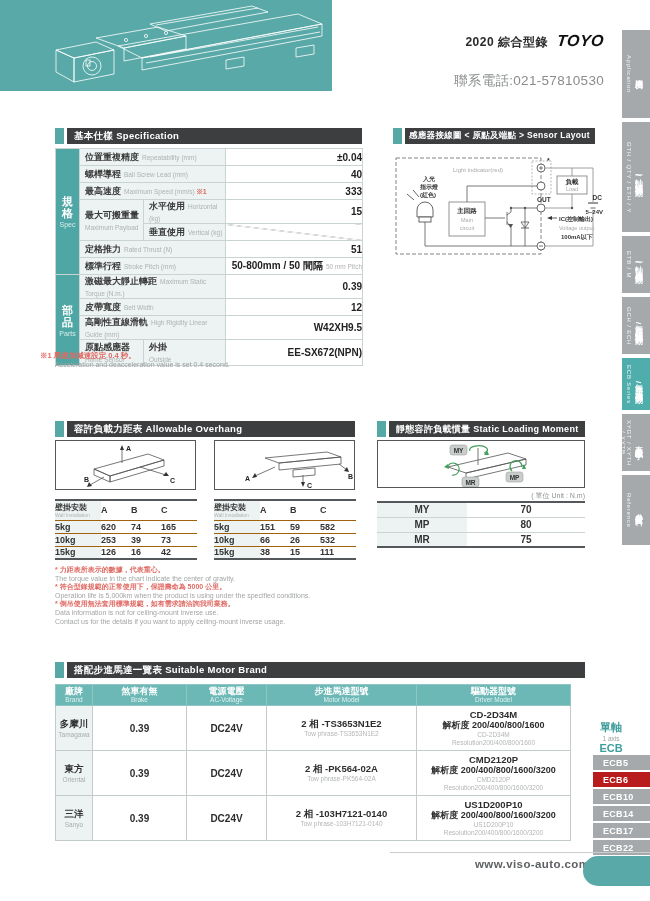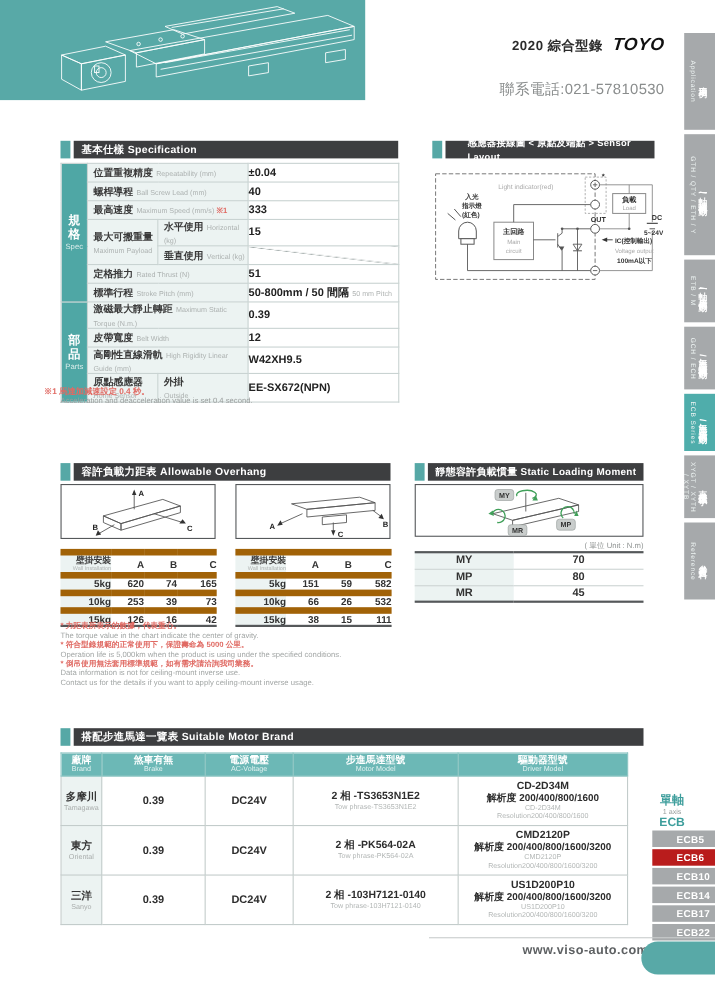--- a/index.html
+++ b/index.html
@@ -35,33 +35,33 @@
   .spec-table { position:absolute; left:55px; top:148px; width:307px; border-collapse:collapse; table-layout:fixed; }
   .spec-table td { border:1px solid #c9d3d2; font-size:9px; color:#333; padding:0 0 0 5px; height:17px; vertical-align:middle; }
   .spec-table tr.tall td { height:26px; }
   td.grp { background:#4fa7a5; color:#fff; text-align:center; padding:0; }
   .grp-zh { display:block; font-size:11px; font-weight:bold; line-height:12px; white-space:pre-line; }
   .grp-en { display:block; font-size:7px; color:#d9ecea; margin-top:2px; }
   td.lbl { background:#ecf3f2; }
   .lbl-zh { font-weight:bold; font-size:9px; color:#3a3a3a; }
   .lbl-en { font-size:6.5px; color:#adb2b1; margin-left:3px; }
   .lbl-note { font-size:7px; color:#e06a63; font-weight:bold; margin-left:2px; }
-  td.val { background:#fff; text-align:left; font-weight:bold; font-size:10px; color:#222; padding:0;margin-left:24px; }
+  td.val { background:#fff; text-align:right; font-weight:bold; font-size:10px; color:#222; padding:0;margin-left:24px; }
   .val-en { font-size:6.5px; color:#b0b4b3; font-weight:normal; margin-left:3px; }
   td.diag { background:linear-gradient(to top right, #fff calc(50% - 0.5px), #9aa4a3, #fff calc(50% + 0.5px)); }
   .fnote-red { position:absolute; left:40px; top:351px; font-size:7.5px; font-weight:bold; color:#e06a63; }
   .fnote-gray { position:absolute; left:55px; top:361px; font-size:7px; color:#9b9f9e; }
 
   
   .dfr { position:absolute; border:1px solid #55585a; background:#fff; }
 
   
   .wtab { position:absolute; width:142px; border-collapse:collapse; table-layout:fixed;
           border-top:2px solid #55585a; border-bottom:2px solid #55585a; }
-  .wtab td { border-top:6px solid #a16207; font-size:9px; text-align:right; color:#333; height:13px; font-weight:bold; }
+  .wtab td { border-top:1px solid #a16207; font-size:9px; text-align:left; color:#333; height:13px; font-weight:bold; }
   .wtab td.wlbl { background:#ecf3f2; }
   .wtab .whd td { height:20px; }
   .wh-zh { display:block; font-size:8px; font-weight:bold; color:#3a3a3a; line-height:9px; }
   .wh-en { display:block; font-size:5px; color:#b0b4b3; font-weight:normal; line-height:6px; }
 
   .ovh-notes { position:absolute; left:55px; top:566px; line-height:8.6px; }
   .n-red { font-size:7px; font-weight:bold; color:#e06a63; }
   .n-gray { font-size:7px; color:#a2a6a5; }
 
   
@@ -88,21 +88,21 @@
   .d-l2 { display:block; font-size:9px; font-weight:bold; color:#2d2d2d; line-height:11px; }
   .d-l3 { display:block; font-size:6.5px; color:#b3b7b6; line-height:8px; }
 
   
   .axis-block { position:absolute; left:585px; top:720px; width:52px; text-align:center; }
   .axis-zh { display:block; font-size:11px; font-weight:bold; color:#3e9e9c; }
   .axis-en { display:block; font-size:6.5px; color:#9aa09f; line-height:7px; }
   .axis-fam { display:block; font-size:11px; font-weight:bold; color:#3e9e9c; line-height:13px; }
   .ecb-nav { position:absolute; left:593px; top:755px; width:57px; display:flex; flex-direction:column; gap:2px; }
   .ecb-tab { height:15px; background:#a6a9ab; color:#fff; font-size:9px; font-weight:bold;
-             display:flex; align-items:center; padding-left:22px; letter-spacing:0.3px; cursor:pointer; }
+             display:flex; align-items:center; padding-left:10px; letter-spacing:0.3px; cursor:pointer; }
   .ecb-tab.active { background:#b91c1c; }
 
   
   .footer-line { position:absolute; left:390px; top:852px; width:260px; height:1px; background:#c9cdcc; }
   .website { position:absolute; left:455px; top:858px; font-size:11.5px; font-weight:bold; color:#5e6163; letter-spacing:0.4px; cursor:pointer;margin-left:20px; }
   .teal-pill { position:absolute; left:583px; top:856px; width:67px; height:30px; background:#58a9a7; border-radius:15px 0 0 15px; }
 
   svg text { font-family:"Liberation Sans", sans-serif; }
 </style>
 </head>
@@ -245,21 +245,21 @@
       <td class="lbl"><span class="lbl-zh">外掛</span><br><span class="lbl-en" style="margin-left:0">Outside</span></td>
       <td class="val">EE-SX672(NPN)</td>
     </tr>
   </tbody>
     </table>
   <div class="fnote-red">※1 馬達加減速設定 0.4 秒。</div>
   <div class="fnote-gray">Acceleration and deacceleration value is set 0.4 second.</div>
 
   <div class="sec-bar" style="left:393px;top:128px;width:202px">
     <div class="sec-sq"></div>
-    <div class="sec-dark" style="font-size:8.5px;padding-left:20px">感應器接線圖 &lt; 原點及端點 &gt; Sensor Layout</div>
+    <div class="sec-dark" style="font-size:8.5px;padding-left:4px">感應器接線圖 &lt; 原點及端點 &gt; Sensor Layout</div>
   </div>
   <svg style="position:absolute;left:393px;top:150px" width="210" height="110" viewBox="0 0 210 110">
 
     <rect x="3" y="8" width="145" height="96" fill="none" stroke="#666" stroke-width="0.8" stroke-dasharray="4,2"></rect>
     <rect x="139" y="11" width="19" height="33" fill="none" stroke="#888" stroke-width="0.6" stroke-dasharray="2,1.5"></rect>
 
     <g stroke="#555" stroke-width="0.9" fill="#fff">
       <path d="M24,60 a8,8 0 0 1 16,0 v7 h-16 z"></path>
       <rect x="26" y="67" width="12" height="5"></rect>
     </g>
@@ -500,21 +500,21 @@
         <tr>
           <td class="mlbl">MY</td>
           <td>70</td>
         </tr>
     <tr>
           <td class="mlbl">MP</td>
           <td>80</td>
         </tr>
     <tr>
           <td class="mlbl">MR</td>
-          <td>45</td>
+          <td>75</td>
         </tr>
   </tbody>
     </table>
 
   <div class="sec-bar" style="left:55px;top:662px;width:530px">
     <div class="sec-sq"></div>
     <div class="sec-dark">搭配步進馬達一覽表 Suitable Motor Brand</div>
   </div>
   <table class="motor-table">
     <colgroup>

